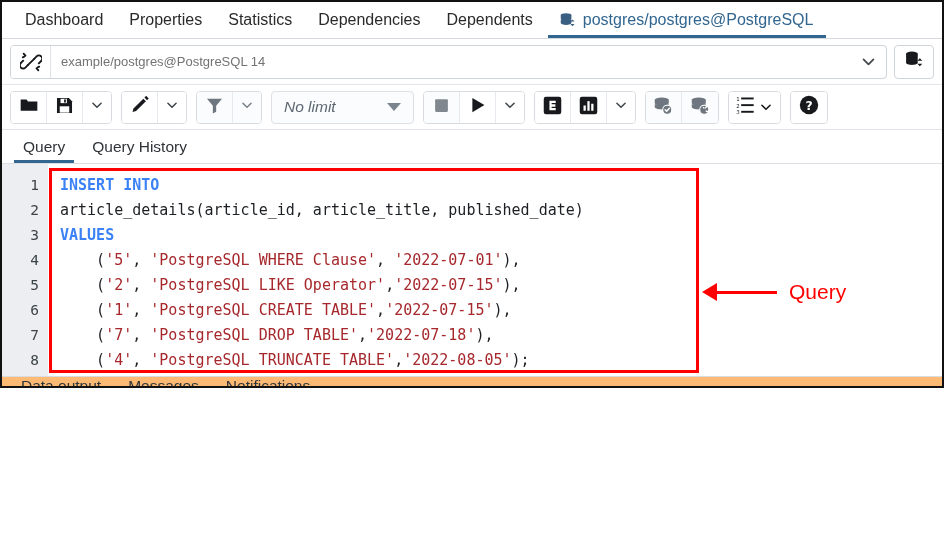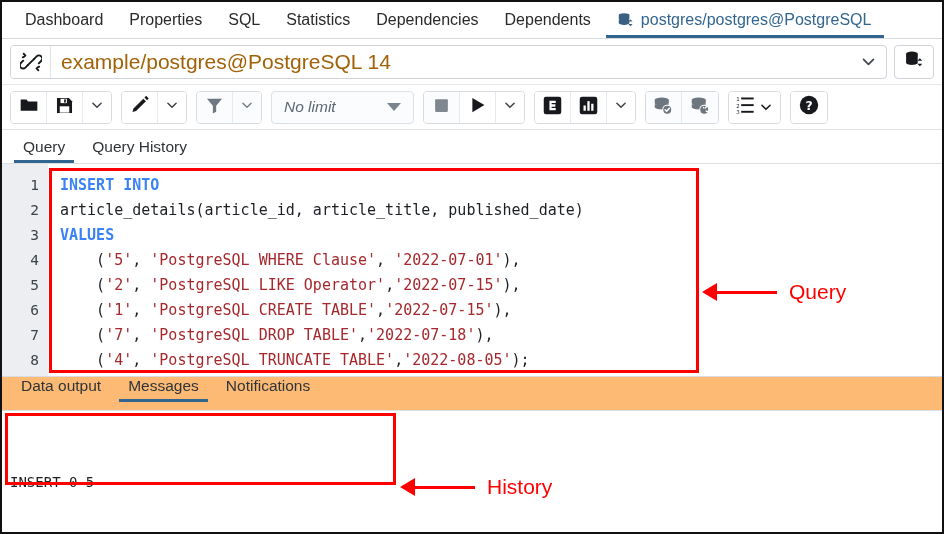--- a/index.html
+++ b/index.html
@@ -4,21 +4,21 @@
 <style>
   * { box-sizing: border-box; margin: 0; padding: 0; }
   html, body {
     width: 944px; height: 534px;
     background: #ffffff;
     font-family: "Liberation Sans", sans-serif;
     overflow: hidden;
   }
   #app {
     position: relative;
-    width: 944px; height: 534px;
+    width: 944px; height: 388px;
     background: #ffffff;
     border: 2px solid #111111;
     overflow: hidden;
   }
 
   
   .objtabs {
     display: flex;
     align-items: stretch;
     height: 37px;
@@ -67,22 +67,22 @@
   .conn-icon {
     width: 40px;
     display: flex; align-items: center; justify-content: center;
     border-right: 1px solid #dfe3e7;
     background: #ffffff;
   }
   .conn-value {
     flex: 1;
     display: flex; align-items: center;
     padding-left: 10px;
-    font-size: 21px;
-    color: #a16207;
+    font-size: 13px;
+    color: #737373;
   }
   .conn-caret {
     width: 36px;
     display: flex; align-items: center; justify-content: center;
     color: #4a5056;
   }
   .conn-sidebtn {
     width: 40px;
     margin-left: 7px;
     height: 34px;
@@ -282,23 +282,20 @@
 <div id="app">
 
   <div class="objtabs">
     <div class="objtab">
       <span>Dashboard</span>
     </div>
     <div class="objtab">
       <span>Properties</span>
     </div>
     <div class="objtab">
-      <span>SQL</span>
-    </div>
-    <div class="objtab">
       <span>Statistics</span>
     </div>
     <div class="objtab">
       <span>Dependencies</span>
     </div>
     <div class="objtab">
       <span>Dependents</span>
     </div>
     <div class="objtab active">
       <span class="dbicon">

